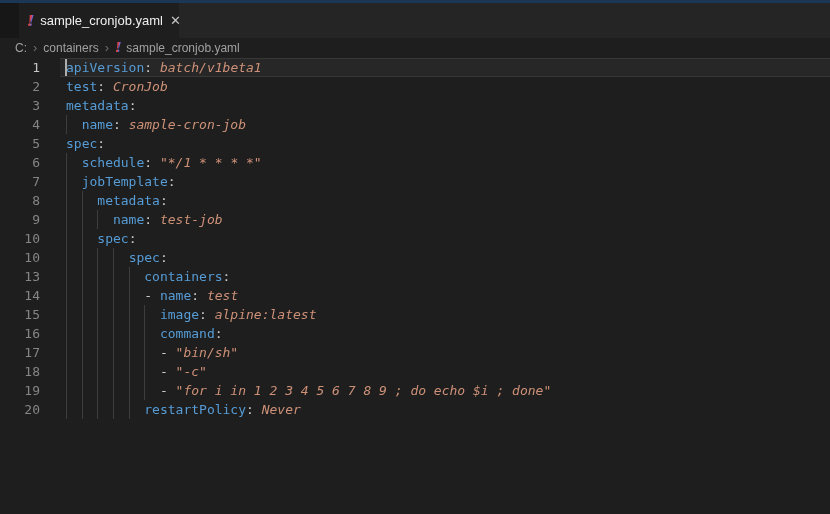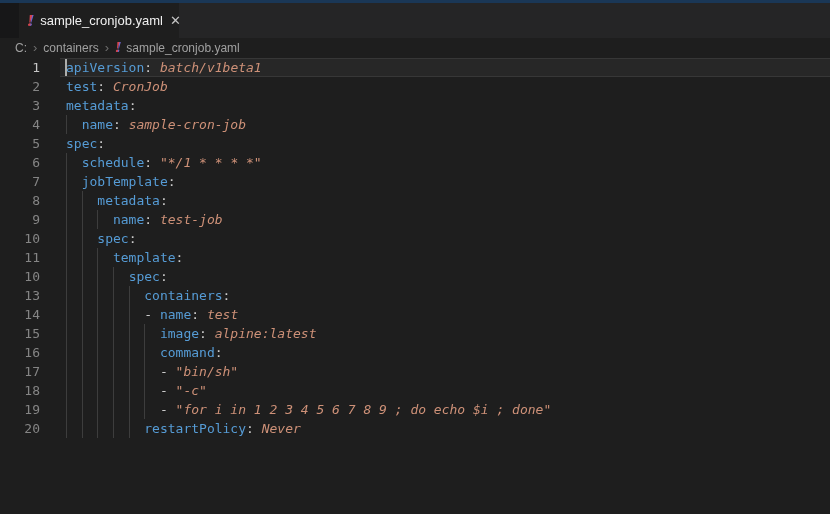--- a/index.html
+++ b/index.html
@@ -64,21 +64,20 @@
     <div class="row active"><div class="num">1</div><div class="code"><span class="tok-key">apiVersion</span><span class="tok-punct">: </span><span class="tok-str">batch/v1beta1</span><span class="cursor" style="left: calc(0ch - 1px);"></span></div></div>
     <div class="row"><div class="num">2</div><div class="code"><span class="tok-key">test</span><span class="tok-punct">: </span><span class="tok-str">CronJob</span></div></div>
     <div class="row"><div class="num">3</div><div class="code"><span class="tok-key">metadata</span><span class="tok-punct">:</span></div></div>
     <div class="row"><div class="num">4</div><div class="code"><span class="guide" style="left: calc(0ch);"></span>  <span class="tok-key">name</span><span class="tok-punct">: </span><span class="tok-str">sample-cron-job</span></div></div>
     <div class="row"><div class="num">5</div><div class="code"><span class="tok-key">spec</span><span class="tok-punct">:</span></div></div>
     <div class="row"><div class="num">6</div><div class="code"><span class="guide" style="left: calc(0ch);"></span>  <span class="tok-key">schedule</span><span class="tok-punct">: </span><span class="tok-str">"*/1 * * * *"</span></div></div>
     <div class="row"><div class="num">7</div><div class="code"><span class="guide" style="left: calc(0ch);"></span>  <span class="tok-key">jobTemplate</span><span class="tok-punct">:</span></div></div>
     <div class="row"><div class="num">8</div><div class="code"><span class="guide" style="left: calc(0ch);"></span><span class="guide" style="left: calc(2ch);"></span>    <span class="tok-key">metadata</span><span class="tok-punct">:</span></div></div>
     <div class="row"><div class="num">9</div><div class="code"><span class="guide" style="left: calc(0ch);"></span><span class="guide" style="left: calc(2ch);"></span><span class="guide" style="left: calc(4ch);"></span>      <span class="tok-key">name</span><span class="tok-punct">: </span><span class="tok-str">test-job</span></div></div>
     <div class="row"><div class="num">10</div><div class="code"><span class="guide" style="left: calc(0ch);"></span><span class="guide" style="left: calc(2ch);"></span>    <span class="tok-key">spec</span><span class="tok-punct">:</span></div></div>
-    <div class="row"><div class="num">11</div><div class="code"><span class="guide" style="left: calc(0ch);"></span><span class="guide" style="left: calc(2ch);"></span><span class="guide" style="left: calc(4ch);"></span>      <span class="tok-key">template</span><span class="tok-punct">:</span></div></div>
     <div class="row"><div class="num">10</div><div class="code"><span class="guide" style="left: calc(0ch);"></span><span class="guide" style="left: calc(2ch);"></span><span class="guide" style="left: calc(4ch);"></span><span class="guide" style="left: calc(6ch);"></span>        <span class="tok-key">spec</span><span class="tok-punct">:</span></div></div>
     <div class="row"><div class="num">13</div><div class="code"><span class="guide" style="left: calc(0ch);"></span><span class="guide" style="left: calc(2ch);"></span><span class="guide" style="left: calc(4ch);"></span><span class="guide" style="left: calc(6ch);"></span><span class="guide" style="left: calc(8ch);"></span>          <span class="tok-key">containers</span><span class="tok-punct">:</span></div></div>
     <div class="row"><div class="num">14</div><div class="code"><span class="guide" style="left: calc(0ch);"></span><span class="guide" style="left: calc(2ch);"></span><span class="guide" style="left: calc(4ch);"></span><span class="guide" style="left: calc(6ch);"></span><span class="guide" style="left: calc(8ch);"></span>          <span class="tok-punct">- </span><span class="tok-key">name</span><span class="tok-punct">: </span><span class="tok-str">test</span></div></div>
     <div class="row"><div class="num">15</div><div class="code"><span class="guide" style="left: calc(0ch);"></span><span class="guide" style="left: calc(2ch);"></span><span class="guide" style="left: calc(4ch);"></span><span class="guide" style="left: calc(6ch);"></span><span class="guide" style="left: calc(8ch);"></span><span class="guide" style="left: calc(10ch);"></span>            <span class="tok-key">image</span><span class="tok-punct">: </span><span class="tok-str">alpine:latest</span></div></div>
     <div class="row"><div class="num">16</div><div class="code"><span class="guide" style="left: calc(0ch);"></span><span class="guide" style="left: calc(2ch);"></span><span class="guide" style="left: calc(4ch);"></span><span class="guide" style="left: calc(6ch);"></span><span class="guide" style="left: calc(8ch);"></span><span class="guide" style="left: calc(10ch);"></span>            <span class="tok-key">command</span><span class="tok-punct">:</span></div></div>
     <div class="row"><div class="num">17</div><div class="code"><span class="guide" style="left: calc(0ch);"></span><span class="guide" style="left: calc(2ch);"></span><span class="guide" style="left: calc(4ch);"></span><span class="guide" style="left: calc(6ch);"></span><span class="guide" style="left: calc(8ch);"></span><span class="guide" style="left: calc(10ch);"></span>            <span class="tok-punct">- </span><span class="tok-str">"bin/sh"</span></div></div>
     <div class="row"><div class="num">18</div><div class="code"><span class="guide" style="left: calc(0ch);"></span><span class="guide" style="left: calc(2ch);"></span><span class="guide" style="left: calc(4ch);"></span><span class="guide" style="left: calc(6ch);"></span><span class="guide" style="left: calc(8ch);"></span><span class="guide" style="left: calc(10ch);"></span>            <span class="tok-punct">- </span><span class="tok-str">"-c"</span></div></div>
     <div class="row"><div class="num">19</div><div class="code"><span class="guide" style="left: calc(0ch);"></span><span class="guide" style="left: calc(2ch);"></span><span class="guide" style="left: calc(4ch);"></span><span class="guide" style="left: calc(6ch);"></span><span class="guide" style="left: calc(8ch);"></span><span class="guide" style="left: calc(10ch);"></span>            <span class="tok-punct">- </span><span class="tok-str">"for i in 1 2 3 4 5 6 7 8 9 ; do echo $i ; done"</span></div></div>
     <div class="row"><div class="num">20</div><div class="code"><span class="guide" style="left: calc(0ch);"></span><span class="guide" style="left: calc(2ch);"></span><span class="guide" style="left: calc(4ch);"></span><span class="guide" style="left: calc(6ch);"></span><span class="guide" style="left: calc(8ch);"></span>          <span class="tok-key">restartPolicy</span><span class="tok-punct">: </span><span class="tok-str">Never</span></div></div>
   </div>

